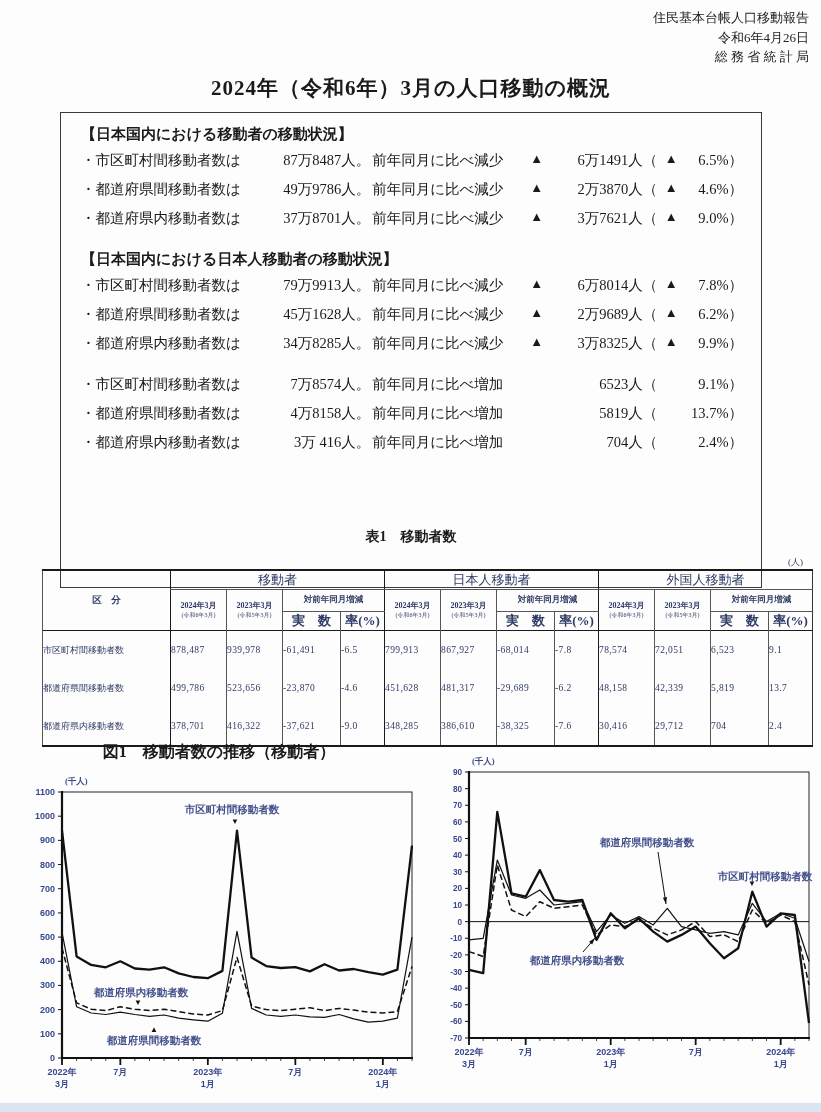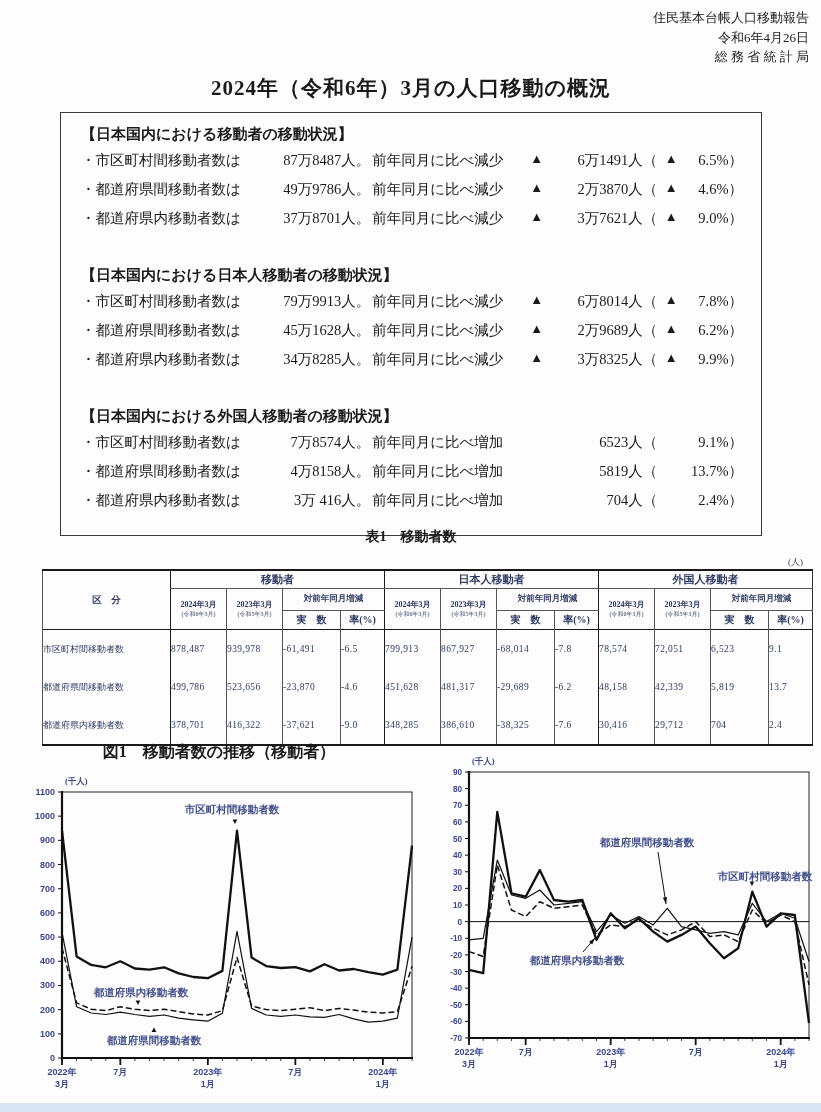--- a/index.html
+++ b/index.html
@@ -1,47 +1,47 @@
 <!DOCTYPE html>
 <html><head>
 <meta charset="utf-8">
 <style>
   html,body{margin:0;padding:0;}
   body{width:821px;height:1112px;background:#fdfdfd;position:relative;overflow:hidden;
        font-family:"Liberation Serif","DejaVu Serif",serif;color:#1a1a1a;}
   .doc-header{position:absolute;top:8px;right:12px;text-align:right;font-size:13px;line-height:1.5;color:#222;}
   .doc-title{position:absolute;top:60px;left:60px;width:702px;text-align:center;
              font-size:21px;font-weight:bold;letter-spacing:1px;}
-  .summary-box{position:absolute;left:60px;top:112px;width:702px;height:424px;border:1.6px solid #3a3a3a;
+  .summary-box{position:absolute;left:60px;top:112px;width:702px;height:476px;border:1.6px solid #3a3a3a;
                box-sizing:border-box;padding:8px 18px 0 20px;}
-  .sec{margin-top:28px;}
+  .sec{margin-top:12px;}
   .sec:first-child{margin-top:4px;}
   .sec-heading{font-weight:bold;font-size:15px;margin:0 0 7px 0;}
   .s-row{display:flex;align-items:flex-start;font-size:14.5px;height:29px;}
   .c-label{width:178px;}
   .c-amount{width:112px;text-align:right;}
   .c-trend{width:150px;padding-left:2px;box-sizing:border-box;}
   .c-tri{width:34px;text-align:center;font-size:13px;}
   .c-diff{width:104px;text-align:right;}
   .c-tri2{width:28px;text-align:center;font-size:13px;}
   .c-pct{width:58px;text-align:right;}
   .tbl-title{position:absolute;top:528px;left:60px;width:702px;text-align:center;font-weight:bold;font-size:14px;}
   .tbl-unit{position:absolute;top:556px;right:18px;font-size:9px;color:#2e3a63;}
   table.movers{position:absolute;top:569px;left:42px;width:770px;border-collapse:collapse;table-layout:fixed;
                border:1.2px solid #333;border-top:2.4px solid #1a1a1a;border-bottom:2.4px solid #1a1a1a;
                color:#2e3a63;}
   table.movers th,table.movers td{border-left:1px solid #555;padding:0;}
   table.movers .gstart{border-left:1.8px solid #1a1a1a;}
   table.movers thead{border-bottom:1.8px solid #1a1a1a;}
   th.corner{font-size:9.5px;font-weight:600;}
-  th.gname{font-size:11px;font-weight:700;height:17px;border-bottom:1px solid #555;}
+  th.gname{font-size:13px;font-weight:400;height:17px;border-bottom:1px solid #555;}
   th.yh{font-size:8px;font-weight:600;height:40px;vertical-align:middle;}
   th.yh .small{font-size:6.5px;font-weight:normal;transform:scale(.92);}
   th.chg{font-size:8.5px;font-weight:600;height:20px;border-bottom:1px solid #555;}
-  th.sub{font-size:10px;font-weight:600;height:18px;}
+  th.sub{font-size:13px;font-weight:600;height:18px;}
   td.rowlabel{font-size:9px;text-align:left;padding-left:5px;height:38px;}
   td.num{font-size:9.5px;padding-right:7px;letter-spacing:.4px;}
   .fig{position:absolute;top:742px;}
   .fig1{left:15px;width:408px;}
   .fig2{left:424px;width:396px;}
   .fig-title{text-align:center;font-weight:bold;font-size:16px;height:20px;}
   .fig2 .fig-title{font-size:13px;}
   svg{display:block;margin:4px auto 0 auto;}
   .cytick{font-size:9px;font-weight:bold;fill:#3a478f;font-family:"Liberation Sans",sans-serif;}
   svg[data-chart="1"] .cytick{font-size:8.2px;}
@@ -117,21 +117,20 @@
       <span class="c-label">・都道府県内移動者数は</span>
       <span class="c-amount">34万8285人。</span>
       <span class="c-trend">前年同月に比べ減少</span>
       <span class="c-tri">▲</span>
       <span class="c-diff">3万8325人（</span>
       <span class="c-tri2">▲</span>
       <span class="c-pct">9.9%）</span>
     </div>
   </div>
   <div class="sec">
-    <div class="sec-heading">【日本国内における外国人移動者の移動状況】</div>
     <div class="s-row">
       <span class="c-label">・市区町村間移動者数は</span>
       <span class="c-amount">7万8574人。</span>
       <span class="c-trend">前年同月に比べ増加</span>
       <span class="c-tri"></span>
       <span class="c-diff">6523人（</span>
       <span class="c-tri2"></span>
       <span class="c-pct">9.1%）</span>
     </div>
     <div class="s-row">

